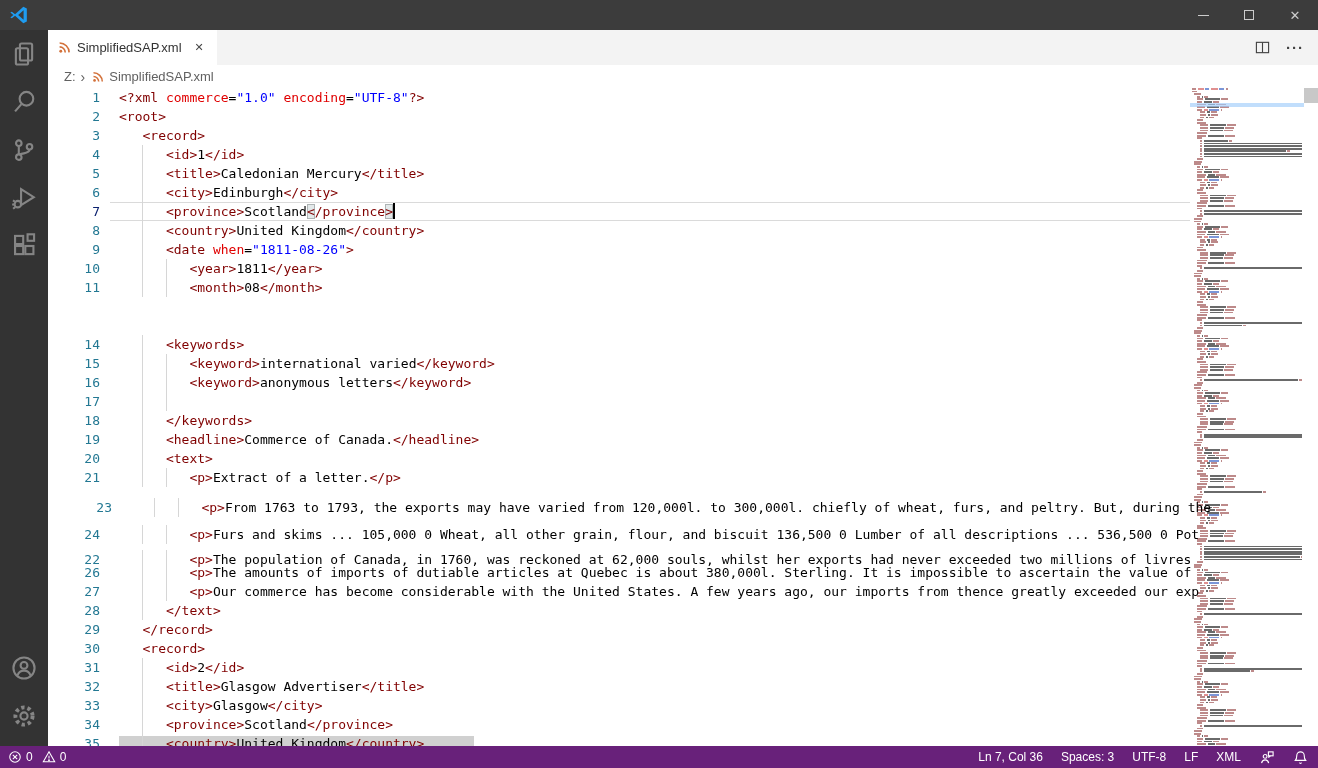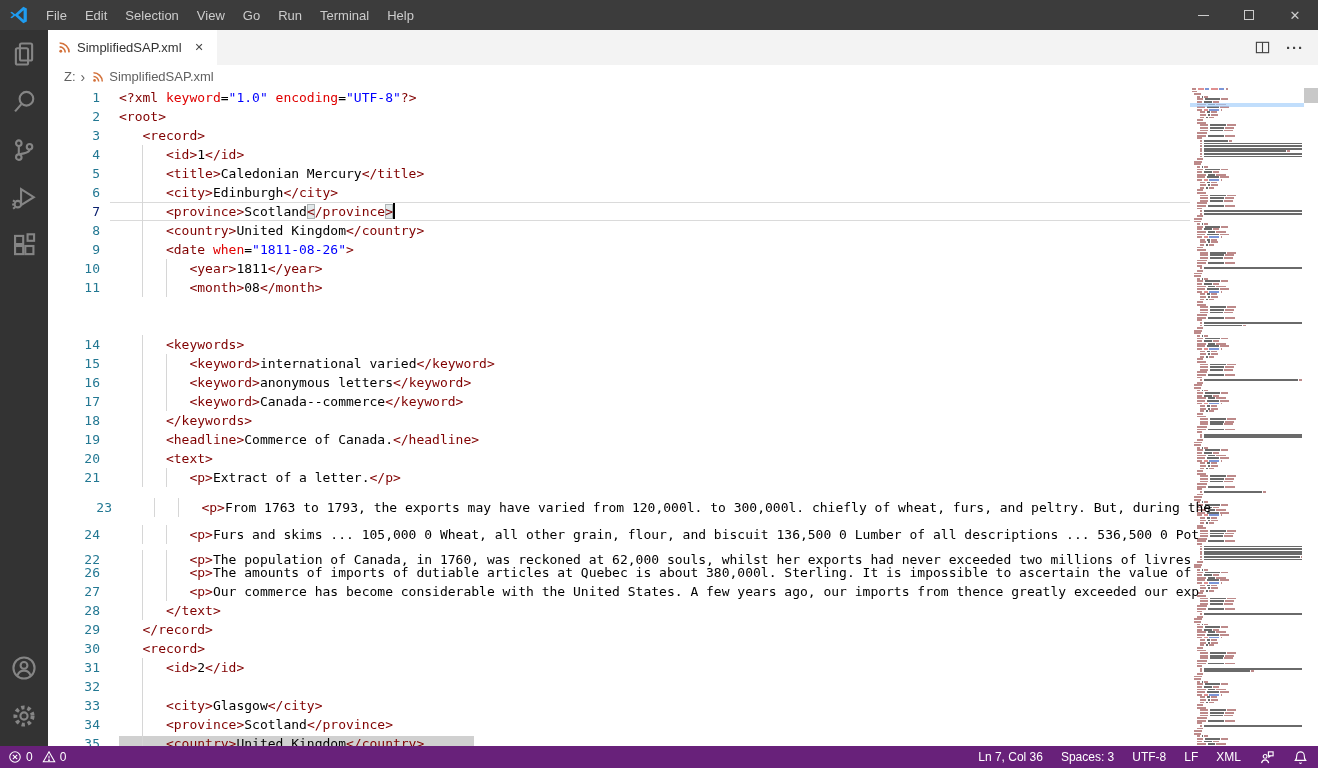--- a/index.html
+++ b/index.html
@@ -60,30 +60,20 @@
   .sb-item { color:#fff; }
   .sb-icon svg { display:block; }
 </style>
 </head>
 <body>
 
 <div class="titlebar">
   <svg class="vscode-logo" viewBox="0 0 24 24">
     <path d="M17.2 2.1 7.3 11 3.4 8 1.6 9l3.6 3L1.6 15l1.8 1 3.9-3 9.9 8.9 4.2-2V4.1Zm.3 4.3v11.2L11 12Z" fill="#1f9cf0"></path>
   </svg>
-  <div class="menubar" id="menubar">
-      <span class="menu-item">File</span>
-      <span class="menu-item">Edit</span>
-      <span class="menu-item">Selection</span>
-      <span class="menu-item">View</span>
-      <span class="menu-item">Go</span>
-      <span class="menu-item">Run</span>
-      <span class="menu-item">Terminal</span>
-      <span class="menu-item">Help</span>
-    </div>
   <div class="win-controls">
     <div class="win-btn">
         <span class="glyph-min"></span>
       </div>
     <div class="win-btn">
         <span class="glyph-max"></span>
       </div>
     <div class="win-btn">
         <span class="glyph-close">✕</span>
       </div>
@@ -428,21 +418,21 @@
           <div class="mm-row" style="top: 650px; left: 7px; width: 105px;"><span class="mm-seg" style="background: rgb(189, 138, 138); width: 6px;"></span><span class="mm-seg" style="background: rgb(106, 106, 106); width: 15px;"></span><span class="mm-seg" style="background: rgb(189, 138, 138); width: 7px;"></span></div>
           <div class="mm-row" style="top: 652.6px; left: 7px; width: 105px;"><span class="mm-seg" style="background: rgb(189, 138, 138); width: 5px;"></span><span class="mm-seg" style="background: rgb(106, 106, 106); width: 8px;"></span><span class="mm-seg" style="background: rgb(189, 138, 138); width: 6px;"></span></div>
           <div class="mm-row" style="top: 655.2px; left: 7px; width: 105px;"><span class="mm-seg" style="background: rgb(189, 138, 138); width: 9px;"></span><span class="mm-seg" style="background: rgb(106, 106, 106); width: 7px;"></span><span class="mm-seg" style="background: rgb(189, 138, 138); width: 10px;"></span></div>
           <div class="mm-row" style="top: 657.8px; left: 7px; width: 105px;"><span class="mm-seg" style="background: rgb(189, 138, 138); width: 8px;"></span><span class="mm-seg" style="background: rgb(106, 106, 106); width: 12px;"></span><span class="mm-seg" style="background: rgb(189, 138, 138); width: 9px;"></span></div>
           <div class="mm-curline" style="top: 14.6px;"></div>
         </div>
       <div class="vscroll-thumb"></div>
       <div class="hscroll-thumb"></div>
     <div class="row" style="top: 0px;">
           <div class="ln">1</div>
-          <div class="code" style="padding-left: 0px;"><span class="tk-t">&lt;?xml </span><span class="tk-a">keyword</span><span class="tk-x">=</span><span class="tk-s">"1.0"</span><span class="tk-x"> </span><span class="tk-a">encoding</span><span class="tk-x">=</span><span class="tk-s">"UTF-8"</span><span class="tk-t">?&gt;</span></div>
+          <div class="code" style="padding-left: 0px;"><span class="tk-t">&lt;?xml </span><span class="tk-a">commerce</span><span class="tk-x">=</span><span class="tk-s">"1.0"</span><span class="tk-x"> </span><span class="tk-a">encoding</span><span class="tk-x">=</span><span class="tk-s">"UTF-8"</span><span class="tk-t">?&gt;</span></div>
         </div>
         <div class="row" style="top: 19px;">
           <div class="ln">2</div>
           <div class="code" style="padding-left: 0px;"><span class="tk-t">&lt;root&gt;</span></div>
         </div>
         <div class="row" style="top: 38px;">
           <div class="ln">3</div>
           <div class="code" style="padding-left: 23.49px;"><span class="tk-t">&lt;record&gt;</span></div>
         </div>
         <div class="row" style="top: 57px;">
@@ -502,21 +492,20 @@
         <div class="row" style="top: 285px;">
           <div class="ln">16</div>
           <div class="guide" style="left: 94.49px;"></div>
           <div class="guide" style="left: 117.98px;"></div>
           <div class="code" style="padding-left: 70.47px;"><span class="tk-t">&lt;keyword&gt;</span><span class="tk-x">anonymous letters</span><span class="tk-t">&lt;/keyword&gt;</span></div>
         </div>
         <div class="row" style="top: 304px;">
           <div class="ln">17</div>
           <div class="guide" style="left: 94.49px;"></div>
           <div class="guide" style="left: 117.98px;"></div>
-          <div class="code" style="padding-left: 70.47px;"><span class="tk-t">&lt;keyword&gt;</span><span class="tk-x">Canada--commerce</span><span class="tk-t">&lt;/keyword&gt;</span></div>
         </div>
         <div class="row" style="top: 323px;">
           <div class="ln">18</div>
           <div class="guide" style="left: 94.49px;"></div>
           <div class="code" style="padding-left: 46.98px;"><span class="tk-t">&lt;/keywords&gt;</span></div>
         </div>
         <div class="row" style="top: 342px;">
           <div class="ln">19</div>
           <div class="guide" style="left: 94.49px;"></div>
           <div class="code" style="padding-left: 46.98px;"><span class="tk-t">&lt;headline&gt;</span><span class="tk-x">Commerce of Canada.</span><span class="tk-t">&lt;/headline&gt;</span></div>
@@ -576,20 +565,21 @@
           <div class="code" style="padding-left: 23.49px;"><span class="tk-t">&lt;record&gt;</span></div>
         </div>
         <div class="row" style="top: 570px;">
           <div class="ln">31</div>
           <div class="guide" style="left: 94.49px;"></div>
           <div class="code" style="padding-left: 46.98px;"><span class="tk-t">&lt;id&gt;</span><span class="tk-x">2</span><span class="tk-t">&lt;/id&gt;</span></div>
         </div>
         <div class="row" style="top: 589px;">
           <div class="ln">32</div>
           <div class="guide" style="left: 94.49px;"></div>
+          <div class="code" style="padding-left: 46.98px;"><span class="tk-t">&lt;title&gt;</span><span class="tk-x">Glasgow Advertiser</span><span class="tk-t">&lt;/title&gt;</span></div>
         </div>
         <div class="row" style="top: 608px;">
           <div class="ln">33</div>
           <div class="guide" style="left: 94.49px;"></div>
           <div class="code" style="padding-left: 46.98px;"><span class="tk-t">&lt;city&gt;</span><span class="tk-x">Glasgow</span><span class="tk-t">&lt;/city&gt;</span></div>
         </div>
         <div class="row" style="top: 627px;">
           <div class="ln">34</div>
           <div class="guide" style="left: 94.49px;"></div>
           <div class="code" style="padding-left: 46.98px;"><span class="tk-t">&lt;province&gt;</span><span class="tk-x">Scotland</span><span class="tk-t">&lt;/province&gt;</span></div>

